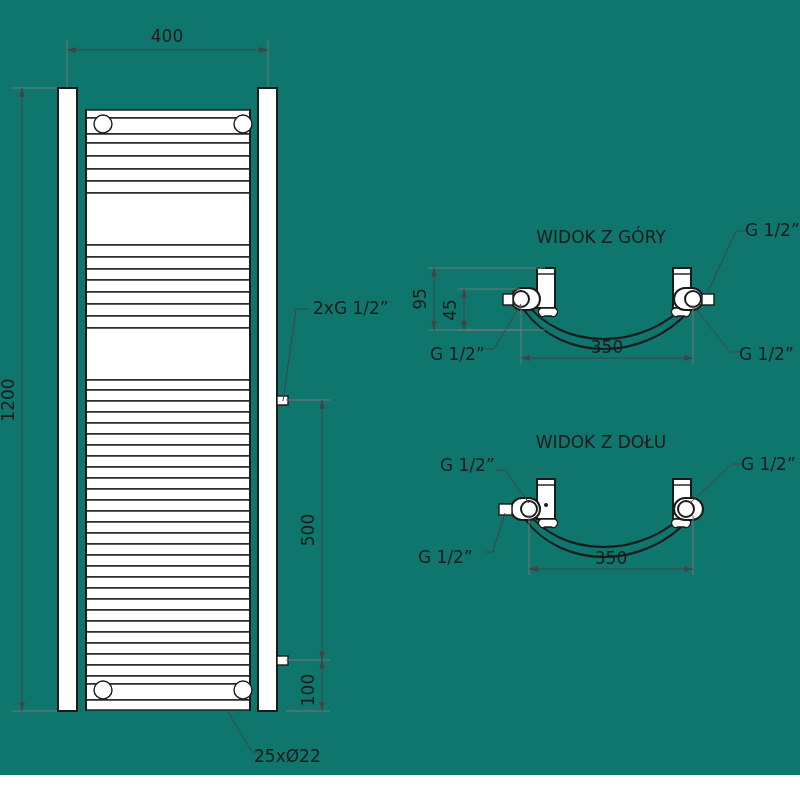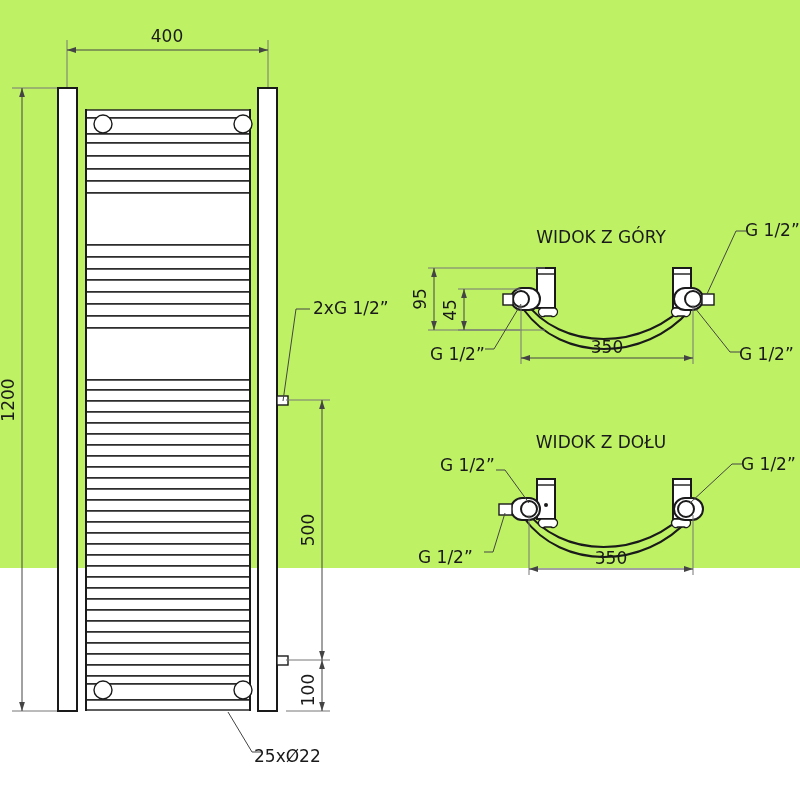--- a/index.html
+++ b/index.html
@@ -10,22 +10,22 @@
   }
   body {
     width: 800px;
     height: 800px;
     overflow: hidden;
     font-family: "DejaVu Sans", "Liberation Sans", sans-serif;
   }
   #drawing-root {
     position: relative;
     width: 800px;
-    height: 568px;
-    background: #bef264;
+    height: 775px;
+    background: #0f766e;
   }
   svg#drawing {
     display: block;
     width: 800px;
     height: 800px;
   }
   .dimtext {
     font-family: "DejaVu Sans", "Liberation Sans", sans-serif;
     font-size: 17px;
     fill: #1a1a1a;

